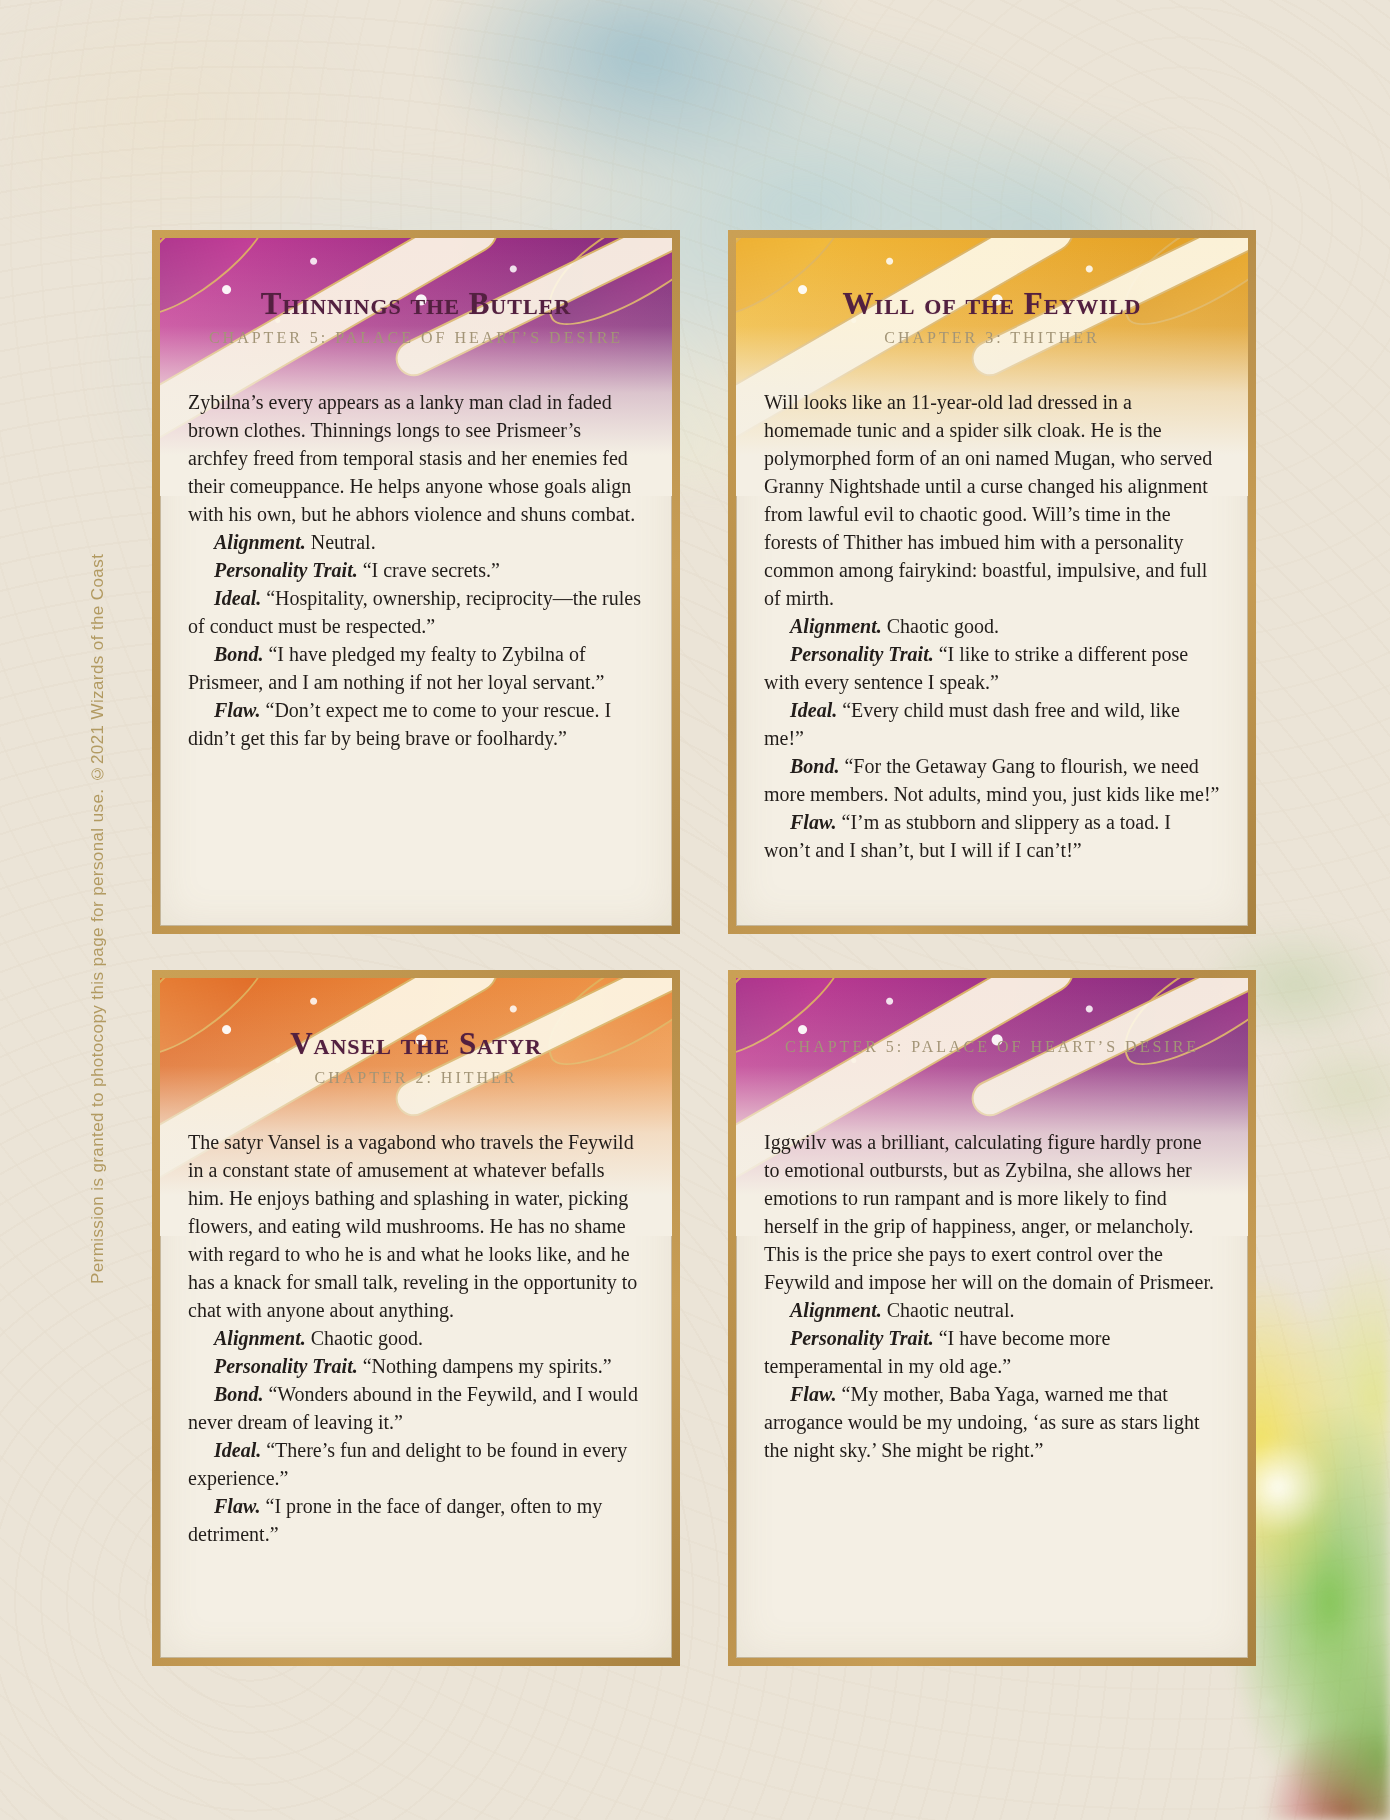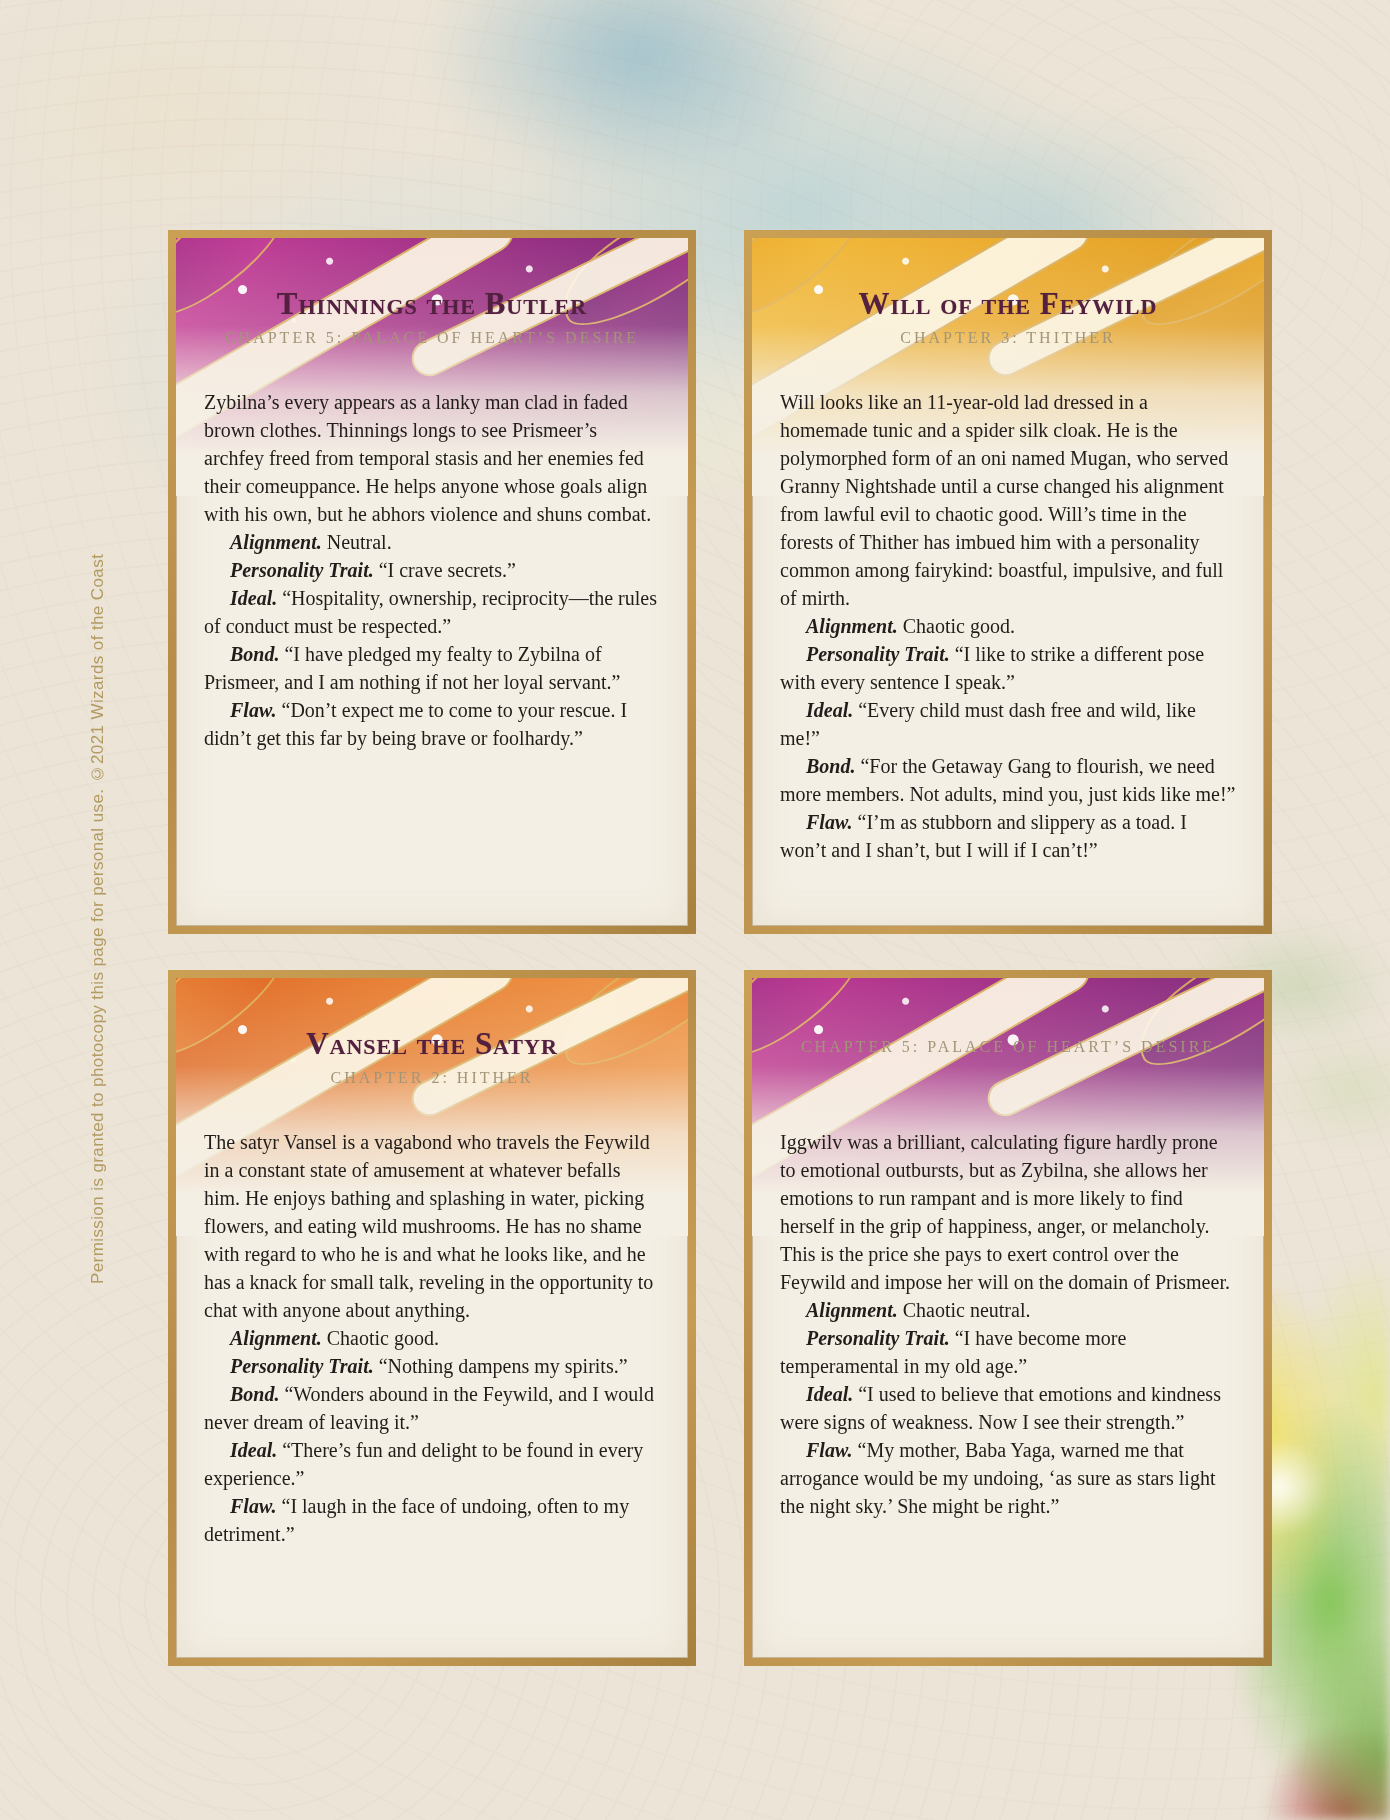--- a/index.html
+++ b/index.html
@@ -51,21 +51,21 @@
   
   .notice{
     position:absolute;left:88px;top:468px;height:816px;
     writing-mode:vertical-rl;transform:rotate(180deg);
     font-family:"Liberation Sans", sans-serif;
     font-size:17px;letter-spacing:.4px;color:#b29a61;
     white-space:nowrap;
   }
   
   .cards{
-    position:absolute;left:168px;top:230px;width:1104px;height:1436px;
+    position:absolute;left:152px;top:230px;width:1104px;height:1436px;
     display:grid;grid-template-columns:528px 528px;grid-template-rows:704px 696px;
     column-gap:48px;row-gap:36px;
   }
   .card{
     --a1:#c83f97;--a2:#a53389;--a3:#7d2a79;
     position:relative;box-sizing:border-box;overflow:hidden;
     background:#f4efe4;
     border:8px solid #bb9350;
     border-image:linear-gradient(135deg,#caa055 0%,#b58c48 40%,#c79d55 70%,#a8813f 100%) 1;
     box-shadow:inset 0 0 0 1px rgba(124,92,38,.35), inset 0 0 40px rgba(150,130,90,.12);
@@ -171,36 +171,35 @@
     <header class="card-head">
       <h2 class="title">Vansel the Satyr</h2>
       <div class="chapter">CHAPTER 2: HITHER</div>
     </header>
     <div class="body">
       <p class="intro">The satyr Vansel is a vagabond who travels the Feywild in a constant state of amusement at whatever befalls him. He enjoys bathing and splashing in water, picking flowers, and eating wild mushrooms. He has no shame with regard to who he is and what he looks like, and he has a knack for small talk, reveling in the opportunity to chat with anyone about anything.</p>
       <p class="trait"><b class="tl">Alignment.</b> <span>Chaotic good.</span></p>
       <p class="trait"><b class="tl">Personality Trait.</b> <span>“Nothing dampens my spirits.”</span></p>
       <p class="trait"><b class="tl">Bond.</b> <span>“Wonders abound in the Feywild, and I would never dream of leaving it.”</span></p>
       <p class="trait"><b class="tl">Ideal.</b> <span>“There’s fun and delight to be found in every experience.”</span></p>
-      <p class="trait"><b class="tl">Flaw.</b> <span>“I laugh in the face of undoing, often to my detriment.”</span></p>
+      <p class="trait"><b class="tl">Flaw.</b> <span>“I prone in the face of danger, often to my detriment.”</span></p>
     </div>
   </section>
 
   <section class="card" style="--a1: #c23b94; --a2: #a23389; --a3: #7e2d7c;">
     <div class="art">
       <div class="lf lfA"></div>
       <div class="lf lfB"></div>
       <div class="sw sw1"></div>
       <div class="sw sw2"></div>
     </div>
     <header class="card-head">
       <div class="chapter">CHAPTER 5: PALACE OF HEART’S DESIRE</div>
     </header>
     <div class="body">
       <p class="intro">Iggwilv was a brilliant, calculating figure hardly prone to emotional outbursts, but as Zybilna, she allows her emotions to run rampant and is more likely to find herself in the grip of happiness, anger, or melancholy. This is the price she pays to exert control over the Feywild and impose her will on the domain of Prismeer.</p>
       <p class="trait"><b class="tl">Alignment.</b> <span>Chaotic neutral.</span></p>
       <p class="trait"><b class="tl">Personality Trait.</b> <span>“I have become more temperamental in my old age.”</span></p>
-      <p class="trait"><b class="tl">Ideal.</b> <span>“I used to believe that emotions and kindness were signs of weakness. Now I see their strength.”</span></p>
       <p class="trait"><b class="tl">Flaw.</b> <span>“My mother, Baba Yaga, warned me that arrogance would be my undoing, ‘as sure as stars light the night sky.’ She might be right.”</span></p>
     </div>
   </section>
 
 </main>
 
 </body></html>

